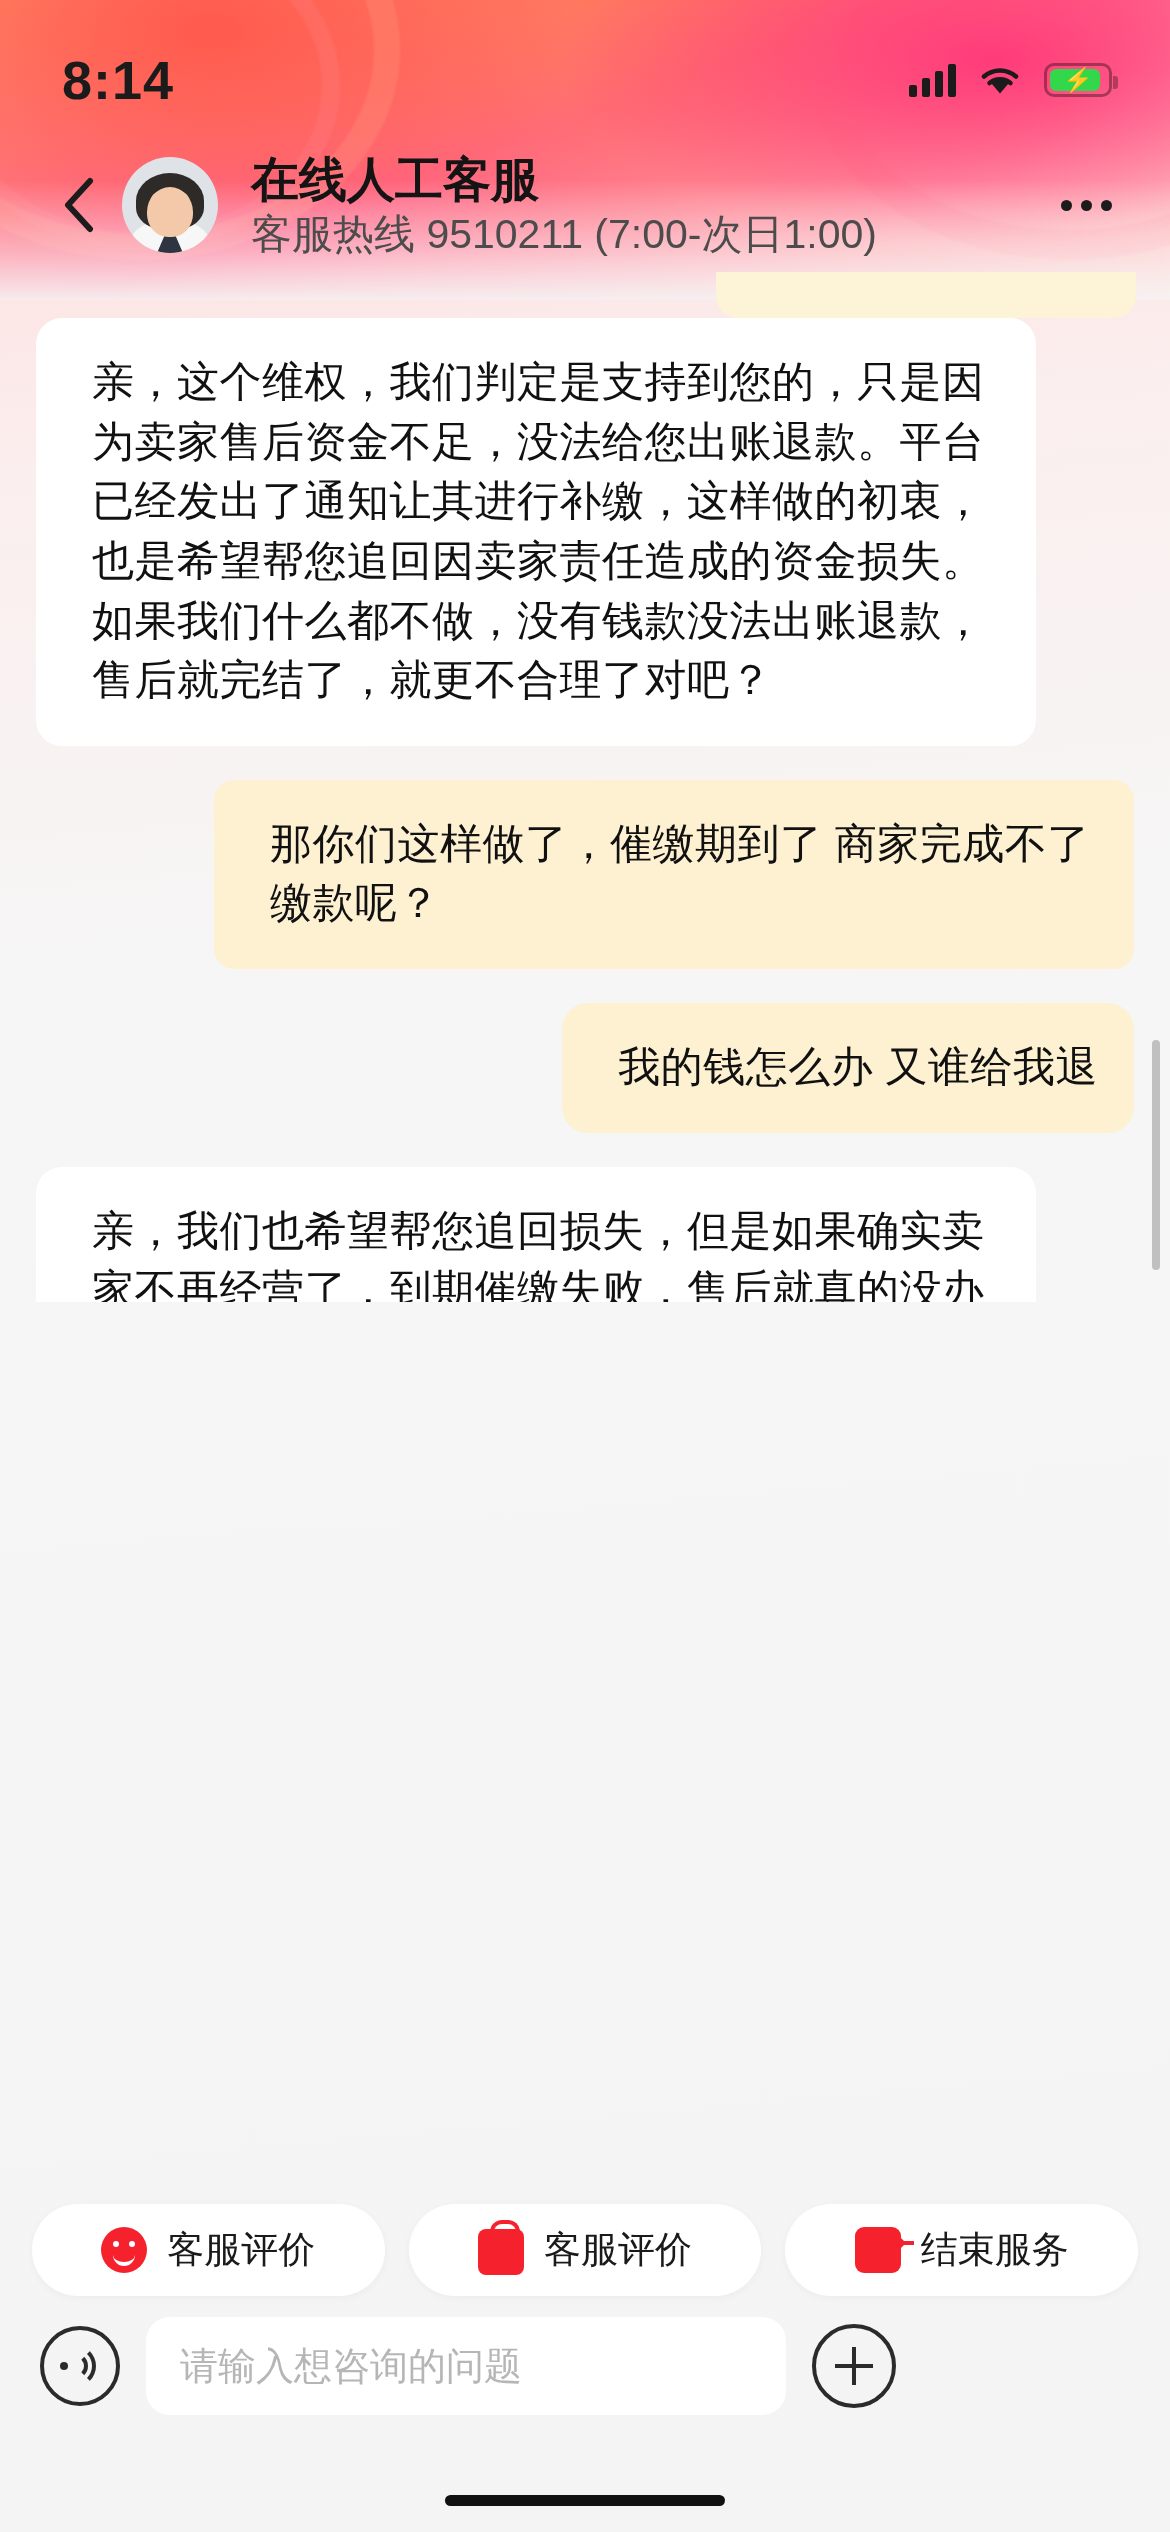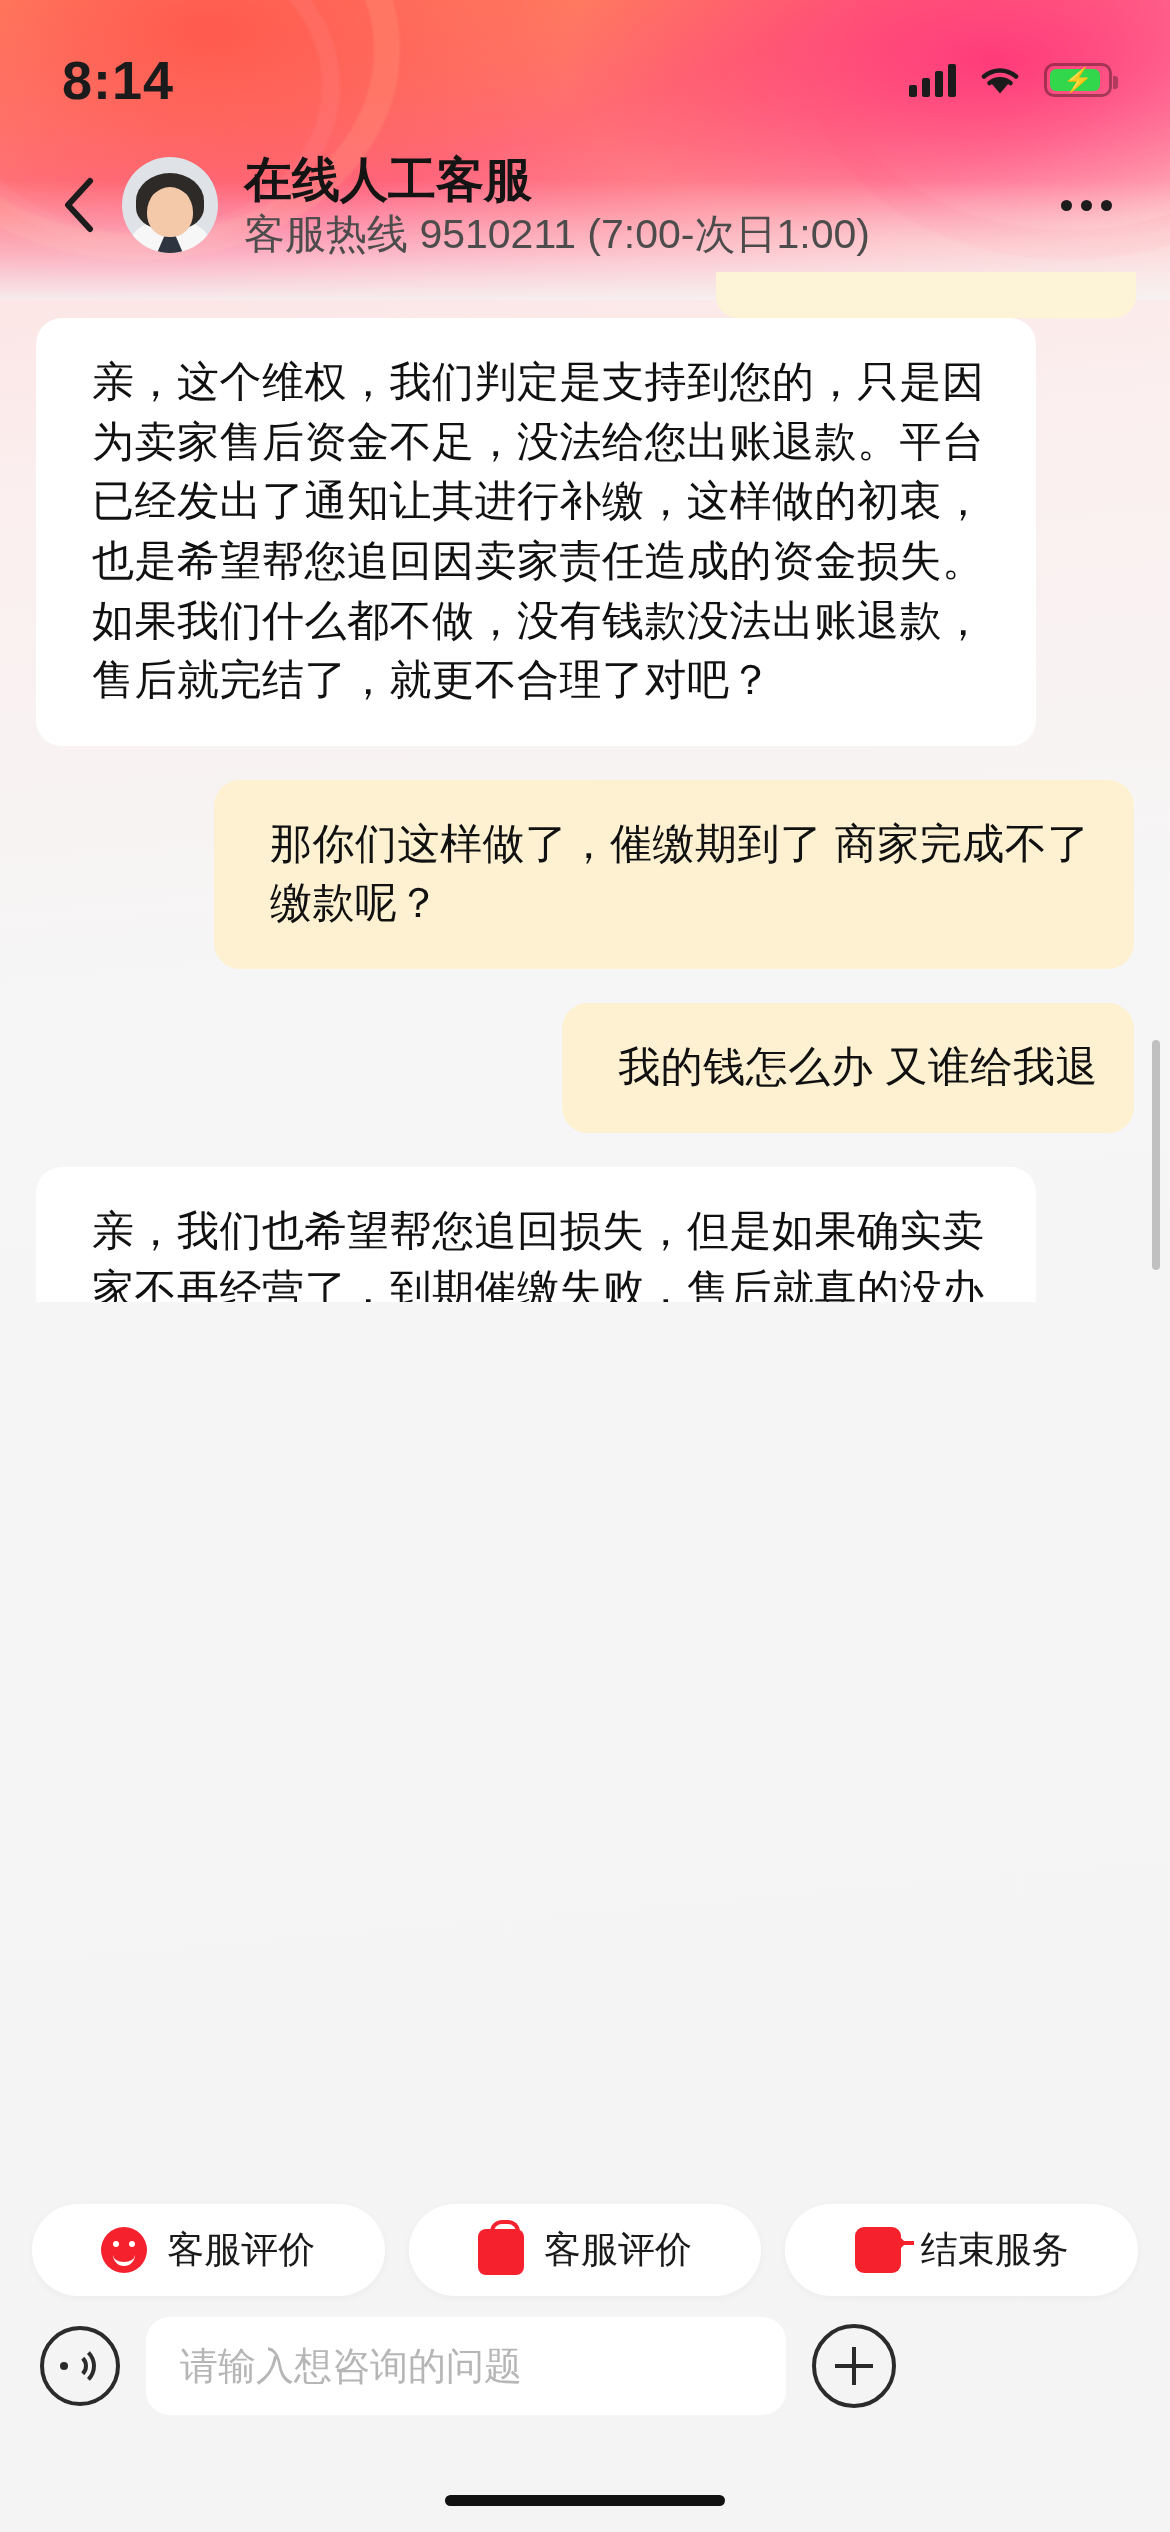--- a/index.html
+++ b/index.html
@@ -162,21 +162,21 @@
     width: 86px; height: 32px;
     background: #f7f7f7;
     border-radius: 40px 40px 0 0;
   }
   .avatar .body::after {
     content:"";
     position:absolute; left:50%; bottom:0; transform:translateX(-50%);
     width:26px; height:30px; background:#2e3440; clip-path: polygon(50% 0, 100% 100%, 0 100%);
   }
   .nav-titles {
-    margin-left: 26px;
+    margin-left: 33px;
     flex: 1 1 auto;
     min-width: 0;
   }
   .nav-title {
     font-size: 48px;
     font-weight: bold;
     color: #141414;
     line-height: 1.12;
   }
   .nav-sub {
@@ -227,21 +227,21 @@
     word-break: break-all;
   }
   .bubble.agent {
     background: #ffffff;
     border-radius: 26px;
   }
   .bubble.user {
     background: #fdf1d2;
     border-radius: 26px;
   }
-  .bubble.narrow { max-width: 920px; }
+  .bubble.narrow { max-width: 920px; border-radius: 20px; }
 
   
   .scroll-indicator {
     position: absolute;
     right: 10px;
     top: 1040px;
     width: 8px;
     height: 230px;
     background: rgba(0,0,0,.22);
     border-radius: 4px;

